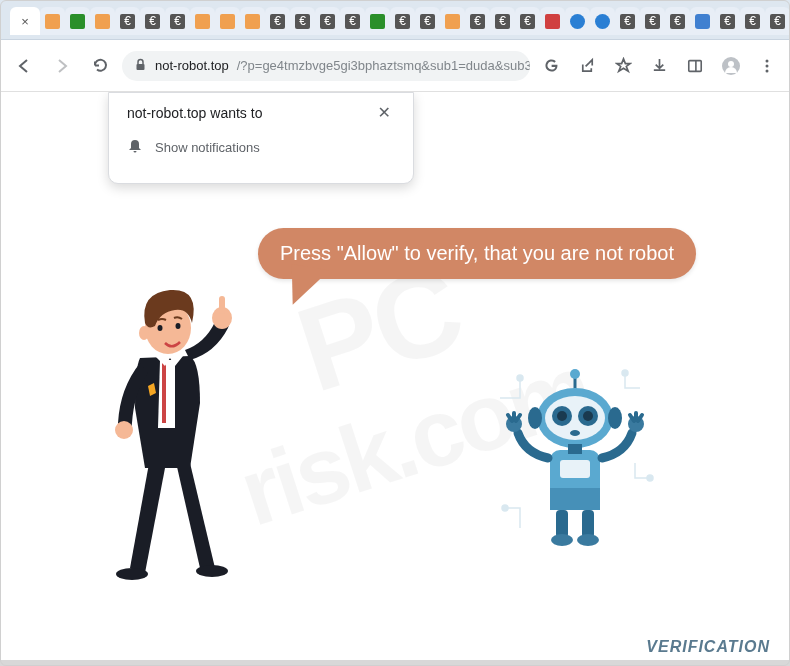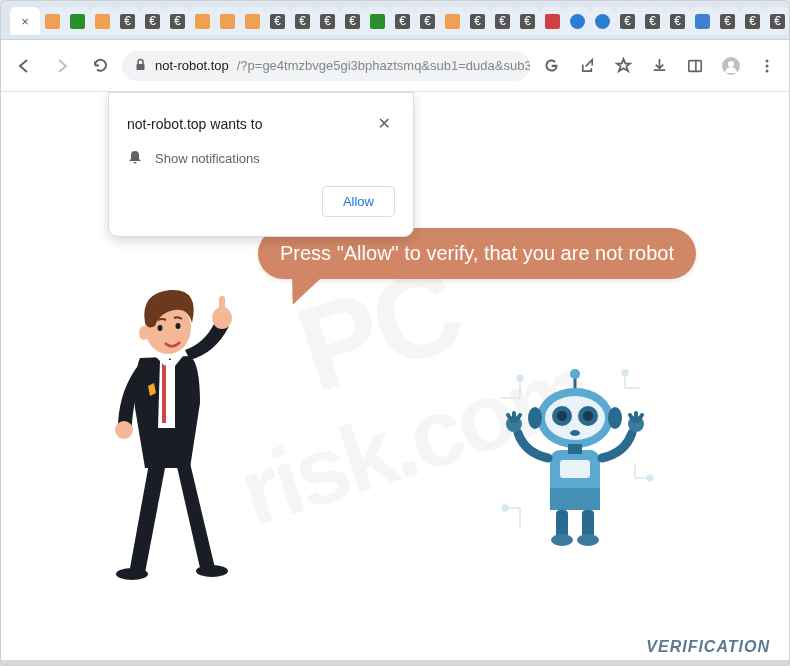--- a/index.html
+++ b/index.html
@@ -29,21 +29,21 @@
     .tb-icon { width: 30px; height: 30px; display: flex; align-items: center; justify-content: center; cursor: pointer; border-radius: 50%; }
     .tb-icon svg { stroke: #5f6368; fill: none; stroke-width: 1.8; }
 
     
     .content { position: relative; width: 100%; height: calc(100% - 84px - 6px); background: #fff; overflow: hidden; }
 
     
     .watermark { position: absolute; top: 50%; left: 50%; transform: translate(-50%, -50%) rotate(-18deg); font-size: 120px; font-weight: 900; color: rgba(0,0,0,0.04); letter-spacing: -4px; line-height: 0.9; text-align: center; pointer-events: none; }
 
     
-    .notif-popup { position: absolute; top: 0; left: 108px; width: 306px; background: #fff; border: 1px solid #dadce0; border-radius: 0 0 10px 10px; box-shadow: 0 4px 12px rgba(0,0,0,0.15); padding: 19px 18px; z-index: 100; }
+    .notif-popup { position: absolute; top: 0; left: 108px; width: 306px; background: #fff; border: 1px solid #dadce0; border-radius: 0 0 10px 10px; box-shadow: 0 4px 12px rgba(0,0,0,0.15); padding: 8px 18px; z-index: 100; }
     .notif-header { display: flex; justify-content: space-between; align-items: center; }
     .notif-site { font-size: 14px; color: #202124; }
     .notif-close { font-size: 16px; color: #5f6368; cursor: pointer; padding: 2px 4px; }
     .notif-body { display: flex; align-items: center; gap: 12px; margin: 14px 0 18px 0; color: #5f6368; font-size: 13px; }
     .notif-bell { width: 16px; }
     .notif-actions { display: flex; justify-content: flex-end; gap: 10px; }
     .notif-btn { padding: 7px 20px; border: 1px solid #dadce0; background: #fff; color: #1a73e8; font-size: 13px; border-radius: 4px; cursor: pointer; font-weight: 500; }
 
     
     .speech-wrap { position: absolute; top: 136px; left: 258px; }
@@ -268,21 +268,20 @@
     </div>
     <div class="notif-body">
       <span class="notif-bell">
         <svg width="16" height="16" viewBox="0 0 16 16">
             <path d="M8 2 A4 4 0 0 1 12 6 L12 10 L14 12 L2 12 L4 10 L4 6 A4 4 0 0 1 8 2 Z M6.5 13 A1.5 1.5 0 0 0 9.5 13" fill="#5f6368"></path>
           </svg>
       </span>
       <span>Show notifications</span>
     </div>
     <div class="notif-actions">
-      <button class="notif-btn">Allow</button>
     </div>
   </div>
 
   <div class="speech-wrap">
     <div class="speech">Press "Allow" to verify, that you are not robot</div>
     <div class="speech-tail"></div>
   </div>
 
   <svg class="man" viewBox="0 0 180 320">
 

